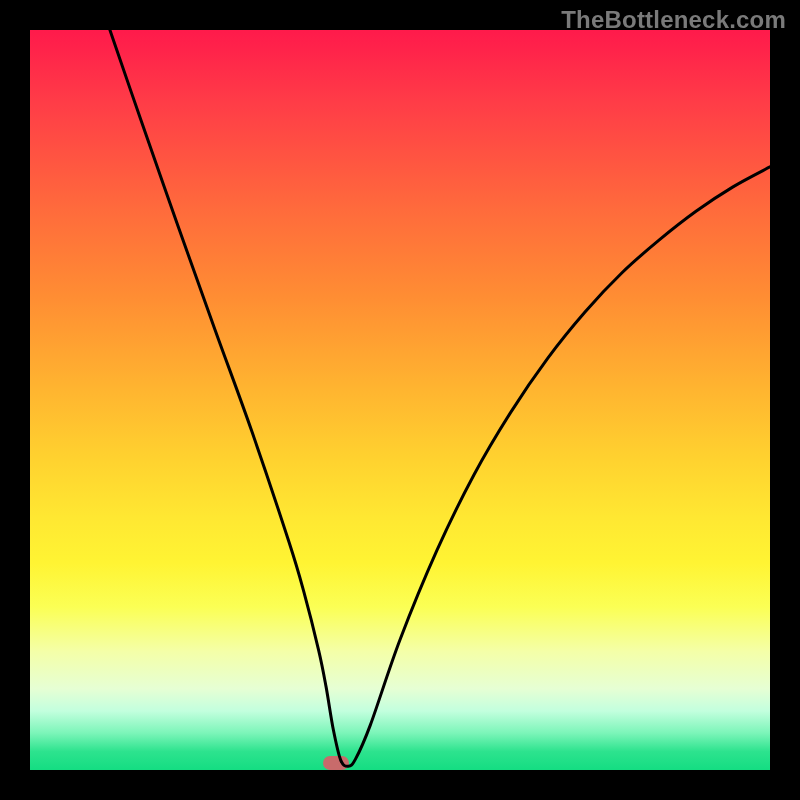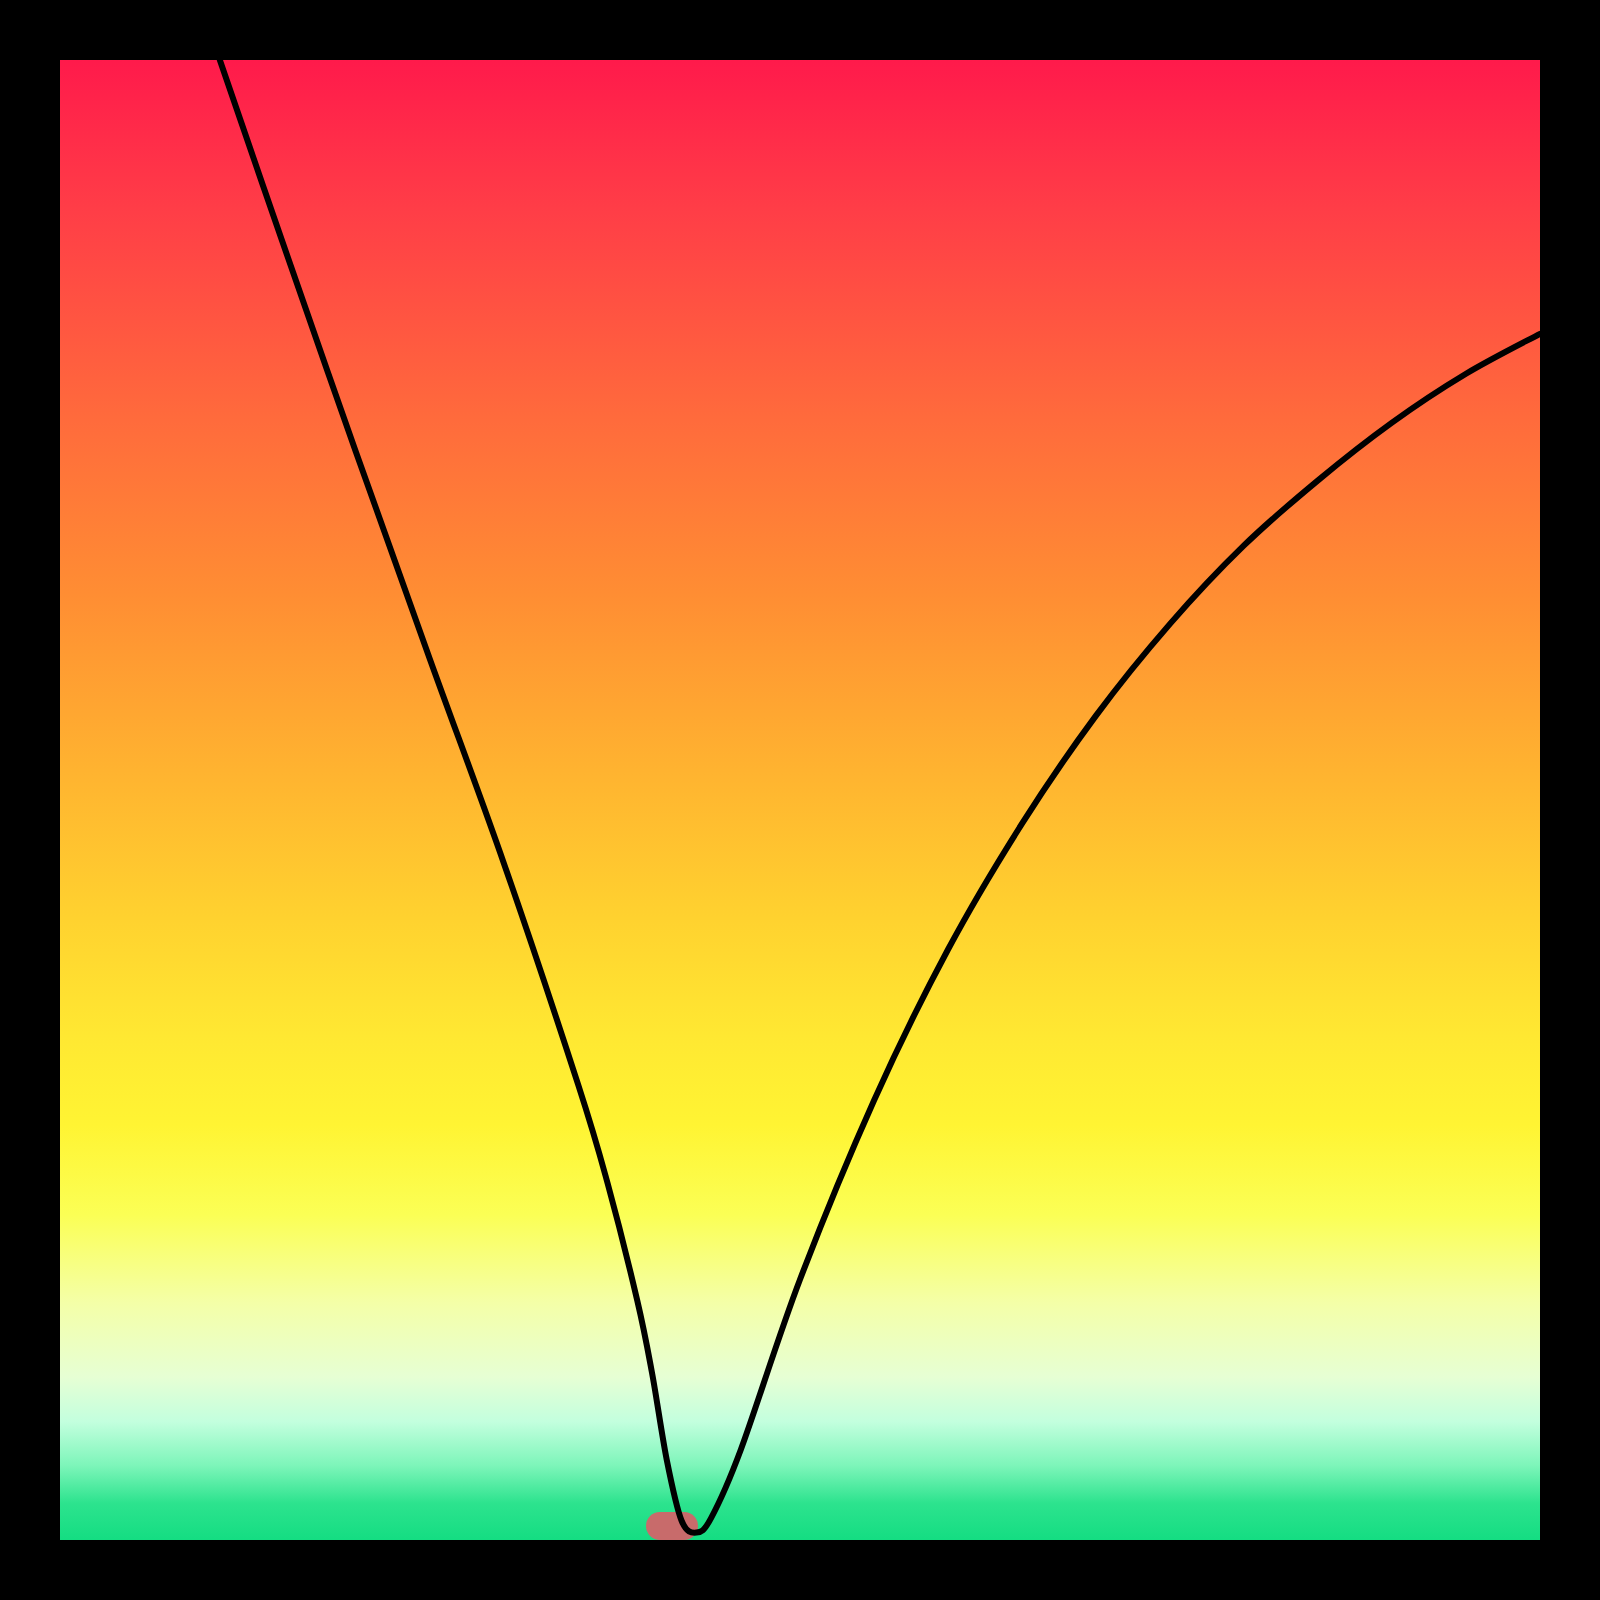--- a/index.html
+++ b/index.html
@@ -65,20 +65,21 @@
     background: #c86b6b;
     z-index: 1;
     transform: translate(-50%, -50%);
   }
 </style>
 </head>
 <body>
 
 <div class="frame">
 
+  <div class="watermark">TheBottleneck.com</div>
 
   <div class="plot-area">
     <div class="gradient"></div>
 
     <div id="marker" class="marker" style="left: 305.62px; top: 732.6px;"></div>
 
     <svg class="curve-svg" viewBox="0 0 740 740" preserveAspectRatio="none">
       <path id="curve-path" d="M 79.92 0.00 C 85.10 15.05, 99.65 57.60, 111.00 90.28 C 122.35 122.96, 135.67 161.20, 148.00 196.10 C 160.33 231.00, 172.67 265.41, 185.00 299.70 C 197.33 333.99, 209.67 366.42, 222.00 401.82 C 234.33 437.22, 250.37 485.44, 259.00 512.08 C 267.63 538.72, 268.87 543.65, 273.80 561.66 C 278.73 579.67, 284.90 604.33, 288.60 620.12 C 292.30 635.91, 293.53 643.06, 296.00 656.38 C 298.47 669.70, 300.93 687.71, 303.40 700.04 C 305.87 712.37, 308.33 724.34, 310.80 730.38 C 313.27 736.42, 315.73 736.55, 318.20 736.30 C 320.67 736.05, 321.90 735.81, 325.60 728.90 C 329.30 721.99, 333.00 714.72, 340.40 694.86 C 347.80 675.00, 358.90 638.87, 370.00 609.76 C 381.10 580.65, 394.67 547.72, 407.00 520.22 C 419.33 492.72, 431.67 467.80, 444.00 444.74 C 456.33 421.68, 468.67 401.33, 481.00 381.84 C 493.33 362.35, 505.67 344.47, 518.00 327.82 C 530.33 311.17, 542.67 296.12, 555.00 281.94 C 567.33 267.76, 579.67 254.68, 592.00 242.72 C 604.33 230.76, 616.67 220.40, 629.00 210.16 C 641.33 199.92, 653.67 190.18, 666.00 181.30 C 678.33 172.42, 690.67 164.28, 703.00 156.88 C 715.33 149.48, 733.83 140.23, 740.00 136.90" fill="none" stroke="#000" stroke-width="3" stroke-linecap="round"></path>
     </svg>
   </div>

